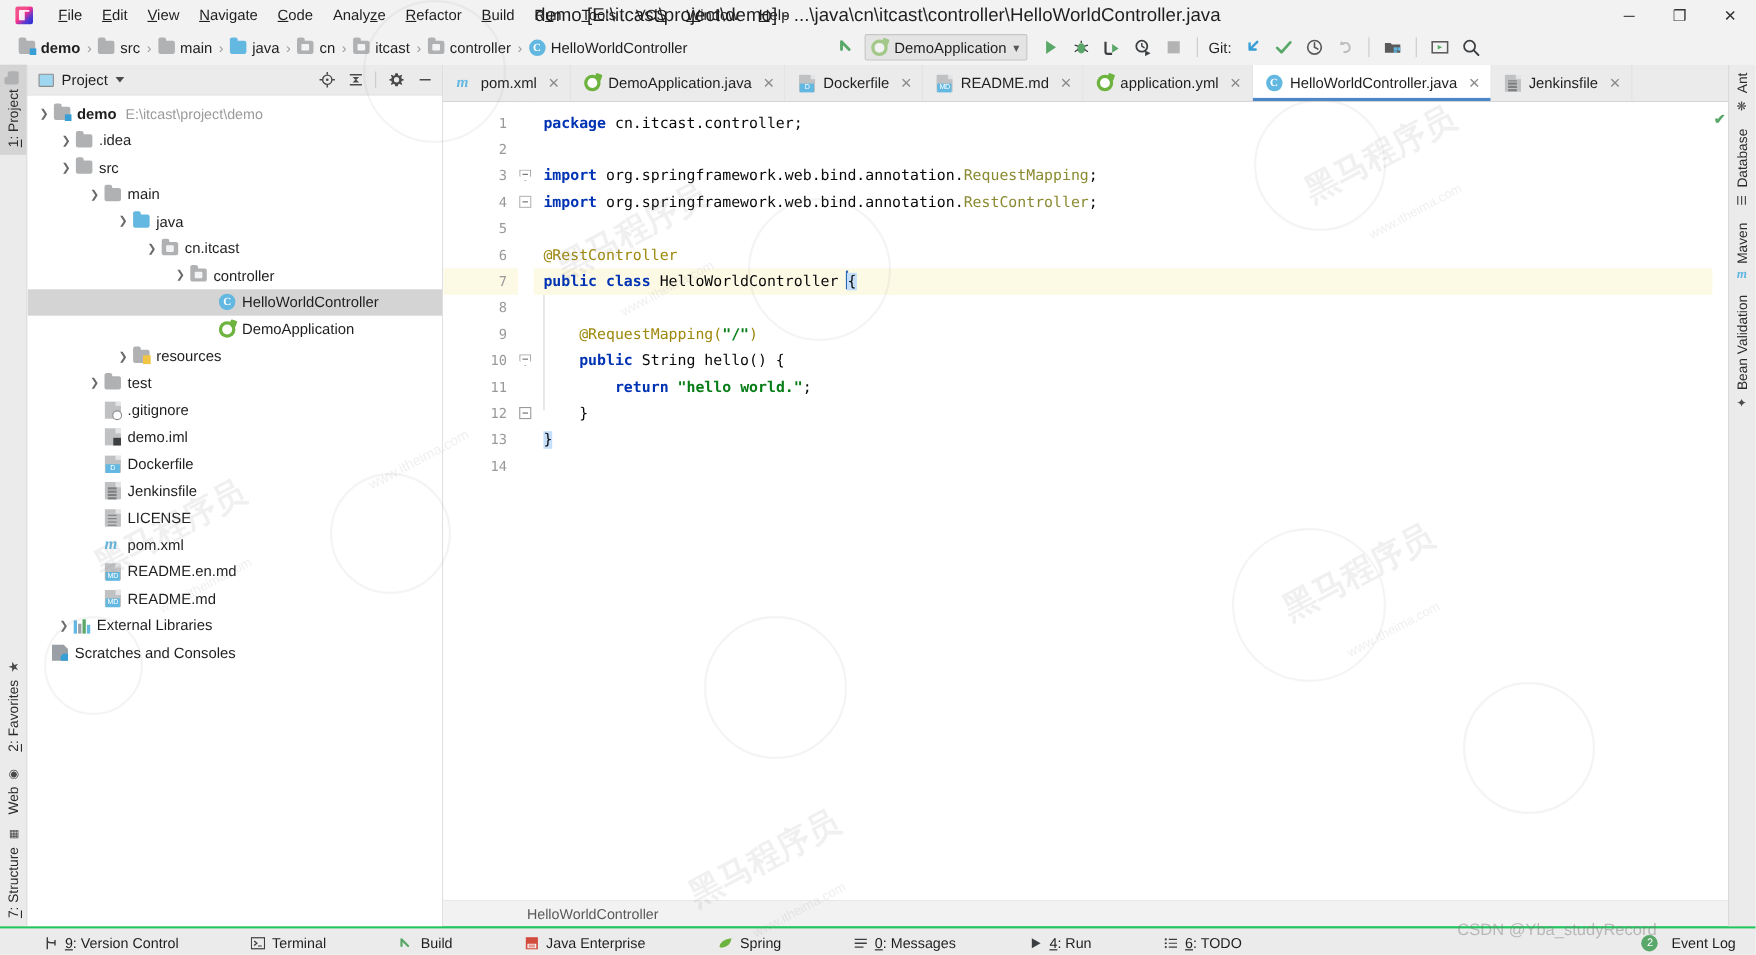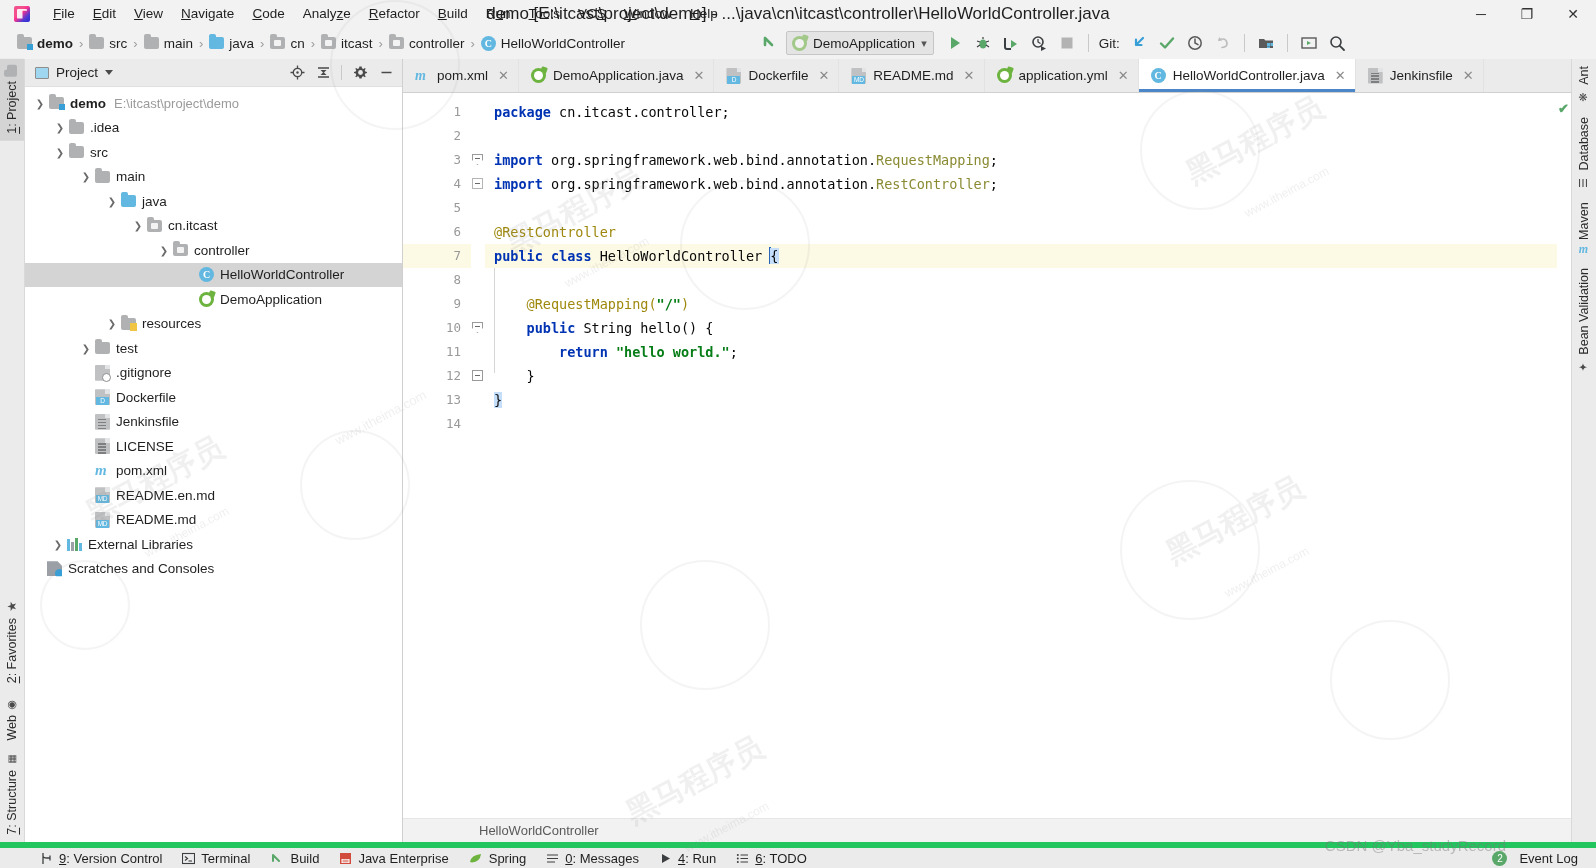--- a/index.html
+++ b/index.html
@@ -223,22 +223,22 @@
 
   .editor-bcrumb {
     height: 24px; flex: 0 0 24px; background: #f2f2f2; display:flex; align-items:center;
     padding-left: 76px; font-size: 13px; color: #5a5a5a; border-top: 1px solid #e6e6e6;
   }
   .err-stripe { width: 14px; flex: 0 0 14px; background:#fff; position: relative; }
   .ok-check { position:absolute; top:8px; left:1px; color:#59a869; font-size:13px; font-weight:bold; }
 
   
   .toolwin-bar {
-    height: 26px; flex: 0 0 26px; display: flex; align-items: flex-start;
-    background: #ecebeb; border-top: 6px solid #22c55e; padding-left: 30px; font-size: 13px;
+    height: 26px; flex: 0 0 26px; display: flex; align-items: flex-end;
+    background: #ecebeb; border-top: 2px solid #22c55e; padding-left: 30px; font-size: 13px; gap: 46px;
   }
   .tw { display: flex; align-items: center; gap: 6px; padding: 3px 10px; cursor: default; white-space: nowrap; }
   .tw u { text-decoration: underline; }
   .tw-right { margin-left: auto; display:flex; align-items:center; padding-right: 18px; }
   .evlog-badge {
     width: 15px; height: 15px; border-radius: 50%; background: #59a869; color: #fff;
     font-size: 10px; display: flex; align-items: center; justify-content: center; margin-right: 6px;
   }
   .statusbar {
     height: 26px; flex: 0 0 26px; display: flex; align-items: center;
@@ -567,20 +567,28 @@
 
         <div class="row" style="padding-left:70px">
           <span class="fic">
             <span class="page"></span>
               <span class="corner"></span>
               <span class="ban"></span>
           </span>
           <span class="rlabel">.gitignore</span>
         </div>
 
+        <div class="row" style="padding-left:70px">
+          <span class="fic">
+            <span class="page"></span>
+              <span class="corner"></span>
+              <span class="sq"></span>
+          </span>
+          <span class="rlabel">demo.iml</span>
+        </div>
 
         <div class="row" style="padding-left:70px">
           <span class="fic">
             <span class="page"></span>
               <span class="corner"></span>
               <span class="tag">D</span>
           </span>
           <span class="rlabel">Dockerfile</span>
         </div>
 

